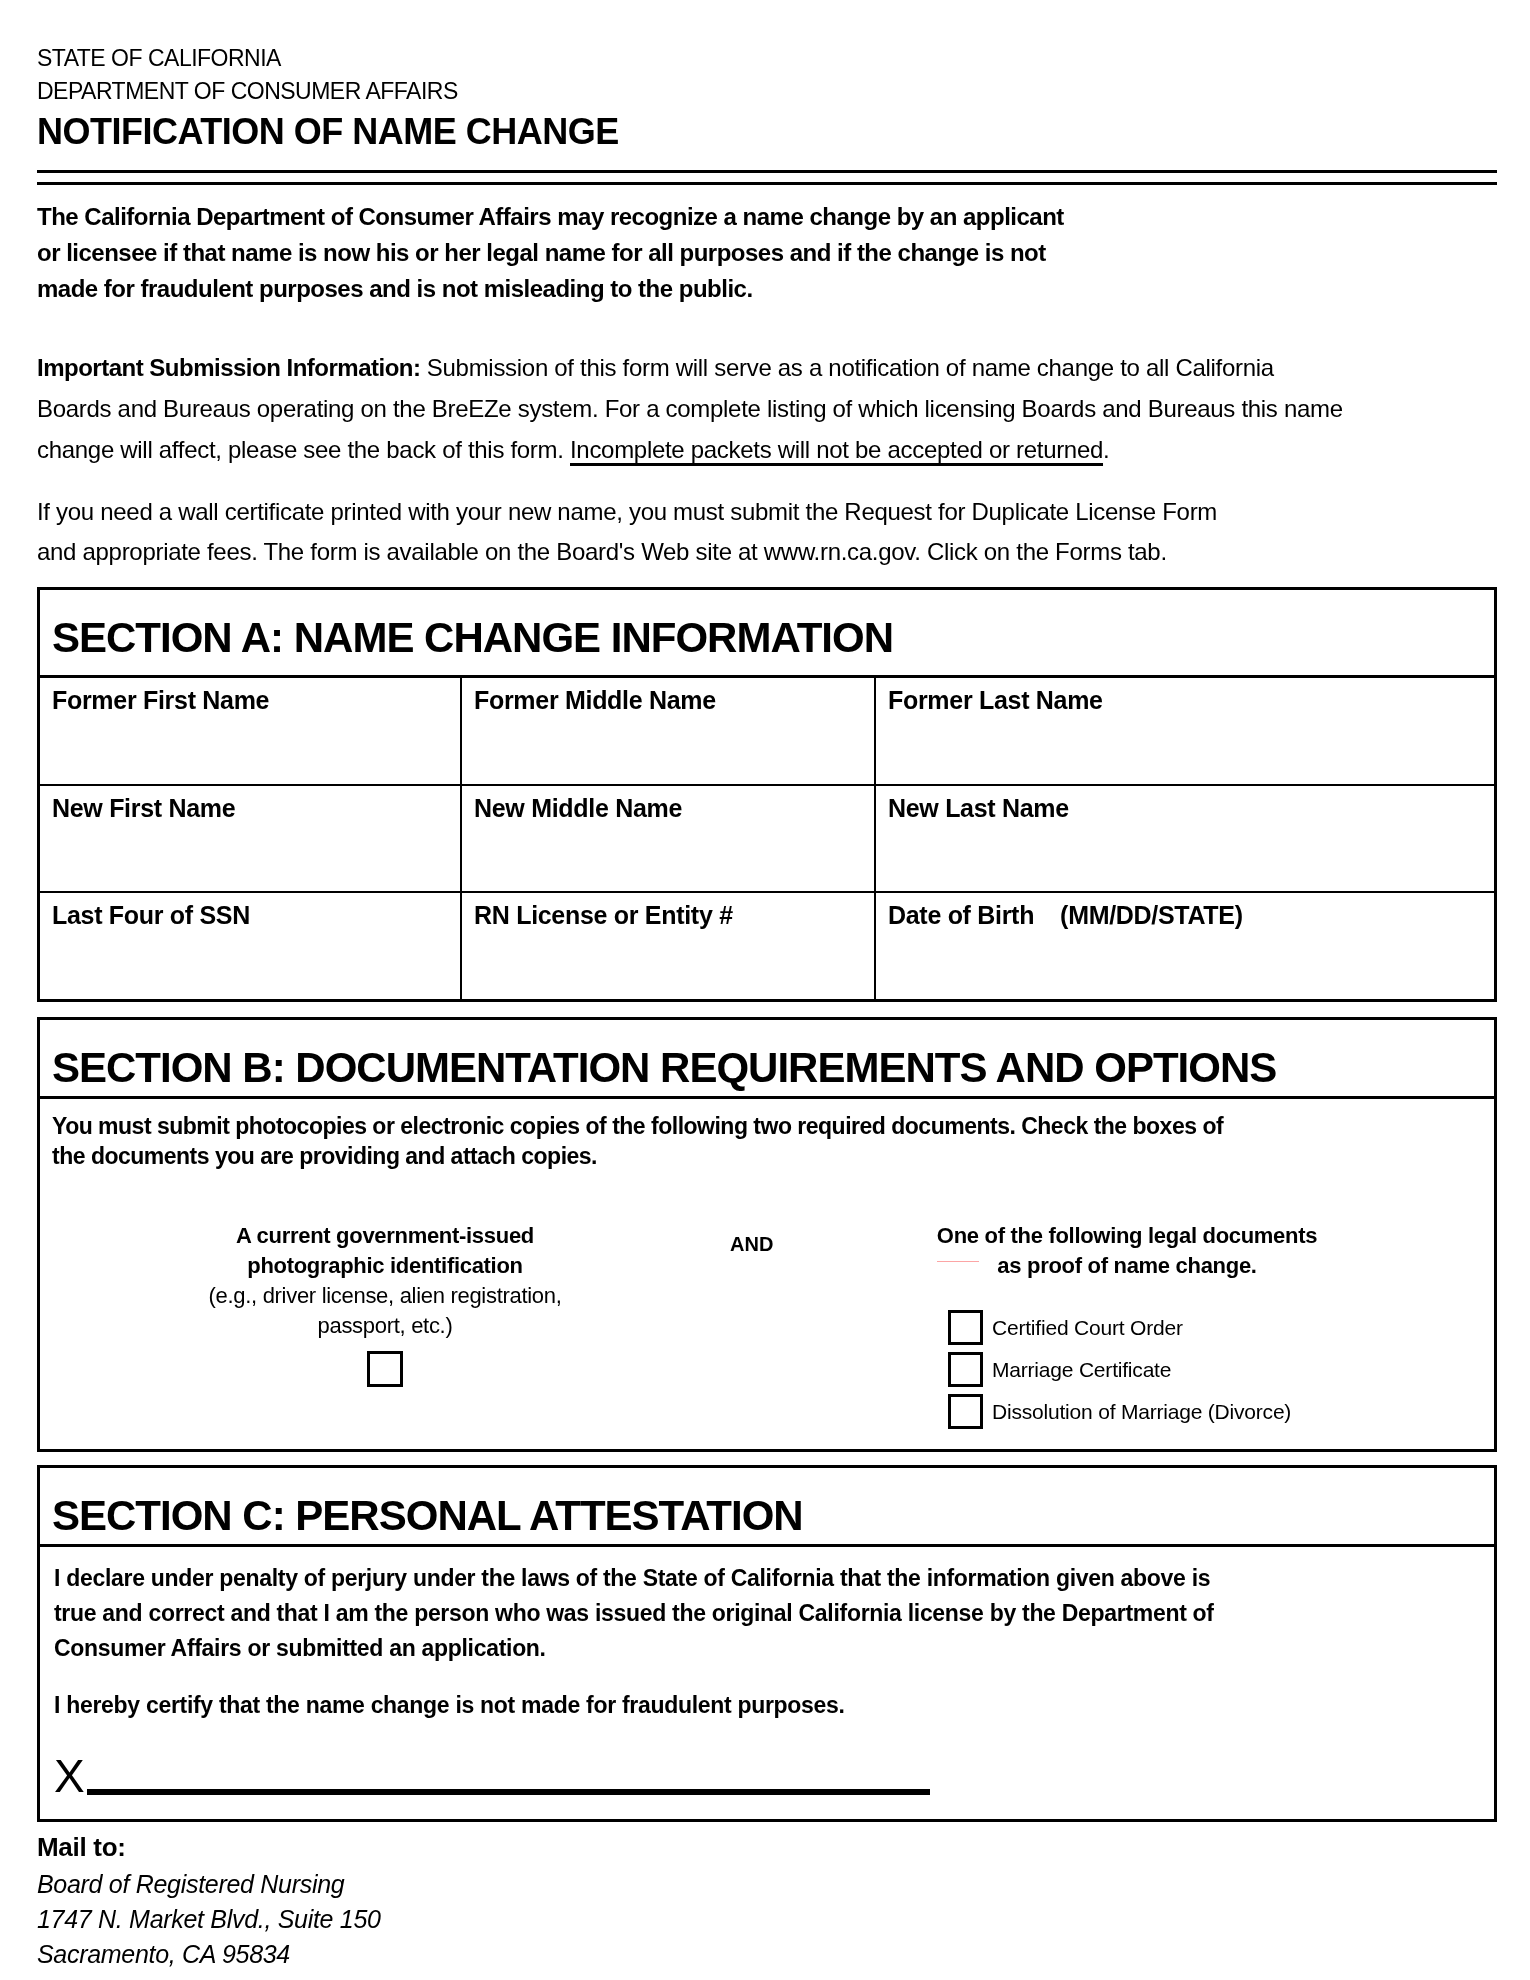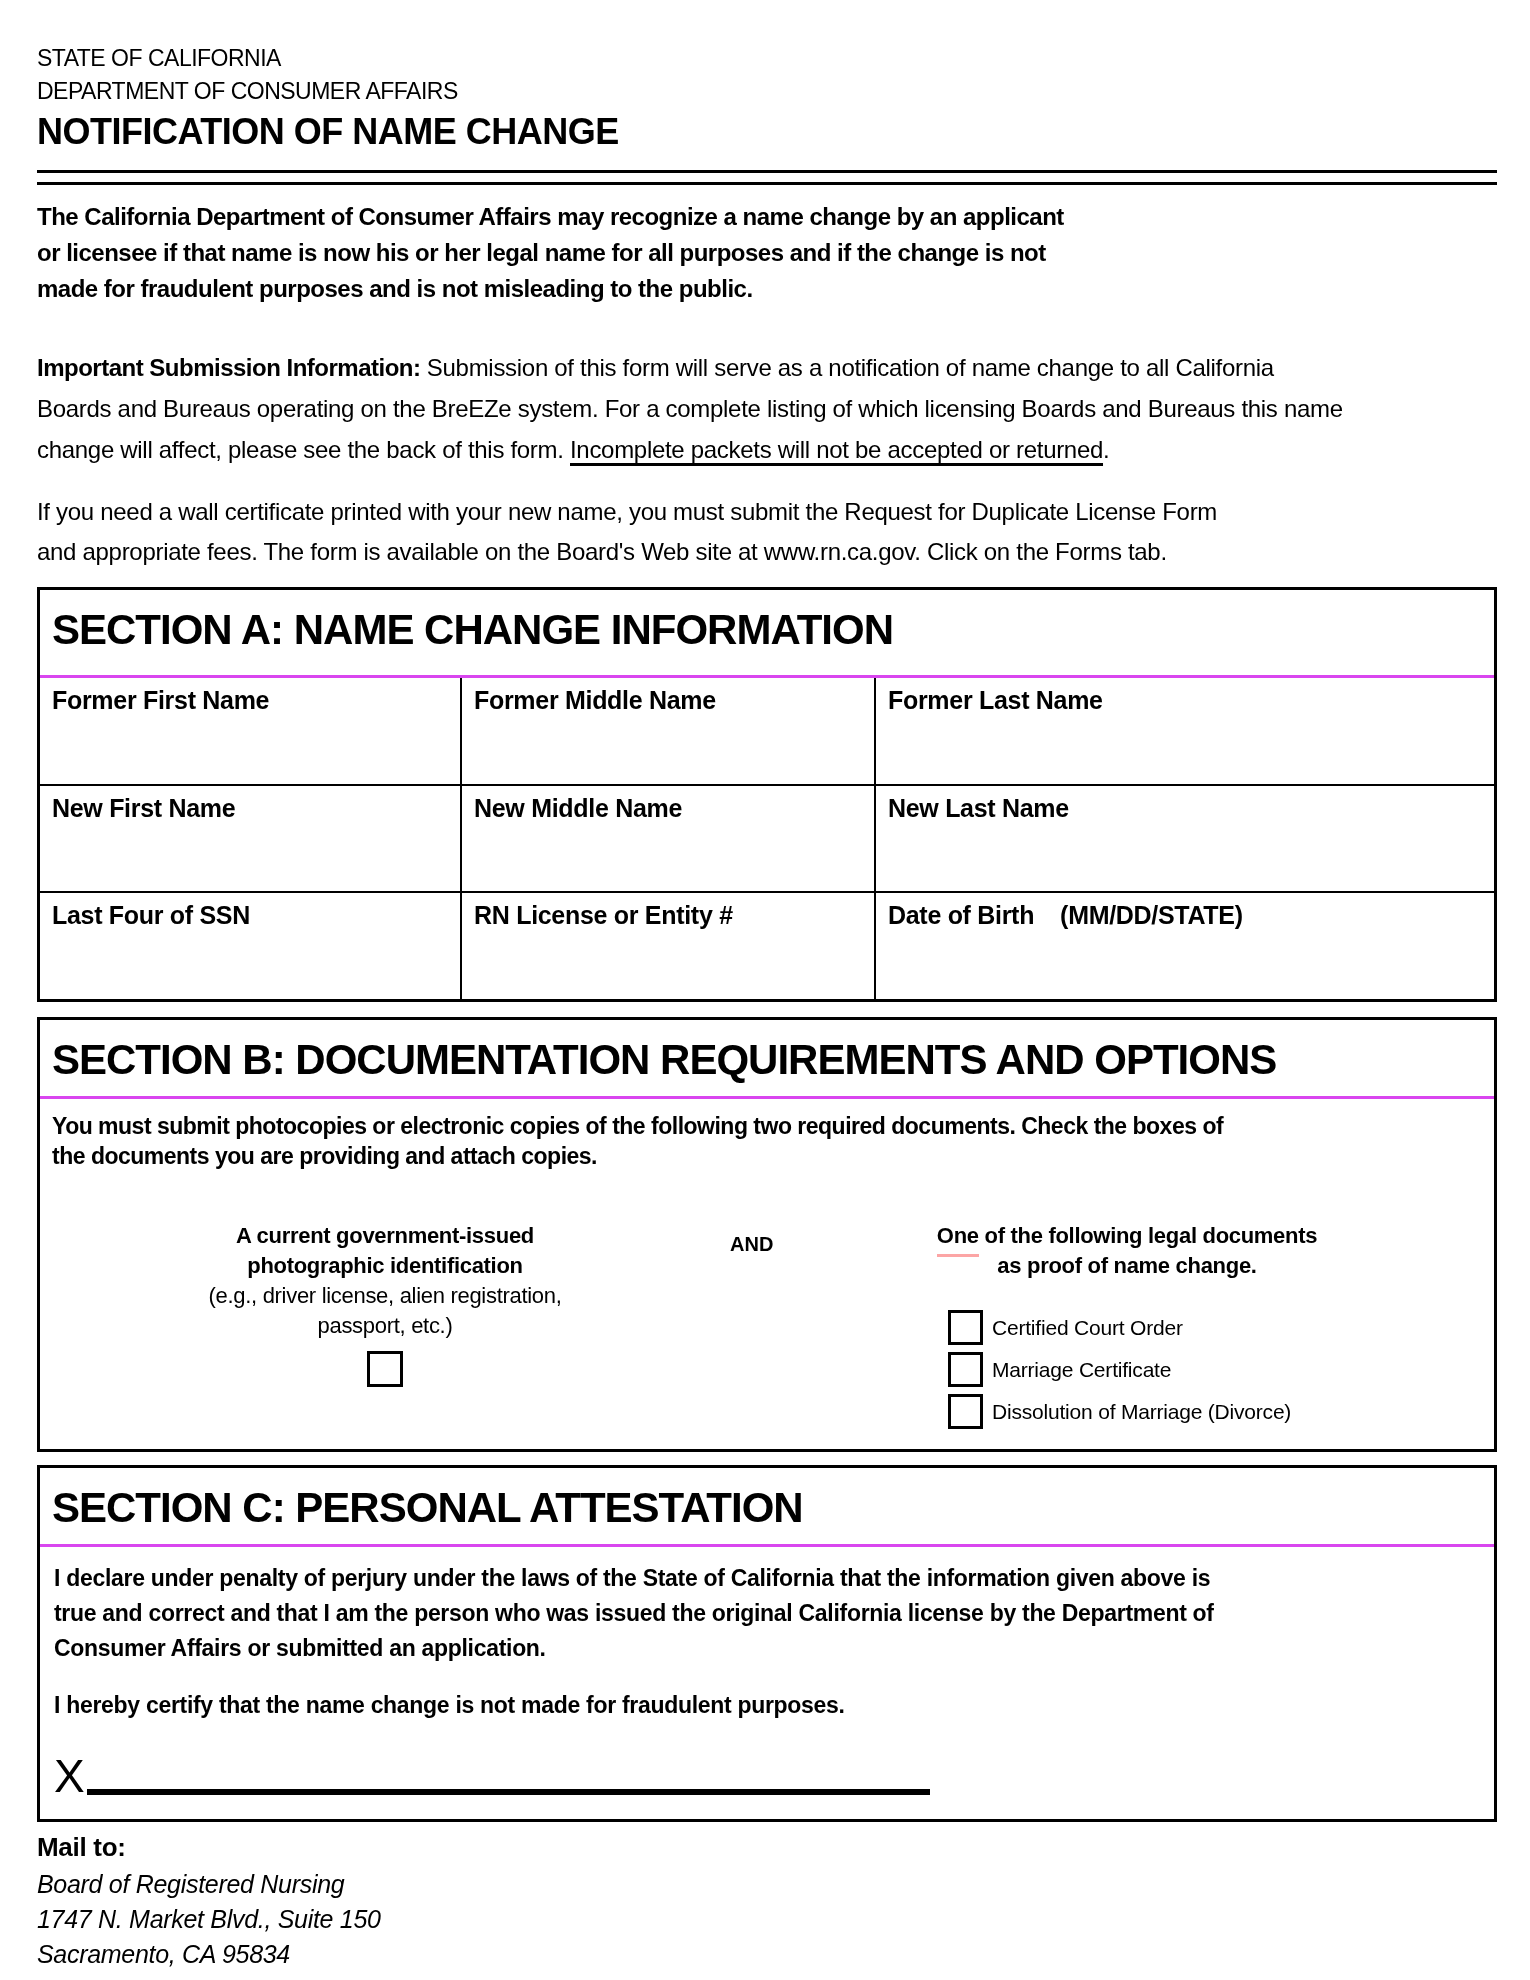--- a/index.html
+++ b/index.html
@@ -27,21 +27,21 @@
   .underlined { text-decoration: underline; text-decoration-thickness: 2.5px; text-underline-offset: 5px; }
   .para-cert { margin-top: 22px; font-size: 24px; line-height: 40px; letter-spacing: -0.3px; white-space: pre-line; width: 1460px; }
 
   
   .section-box { border: 3px solid #000; width: 1460px; }
   .section-box.a { margin-top: 15px; }
   .section-box.b { margin-top: 15px; }
   .section-box.c { margin-top: 13px; }
   .section-title-cell {
     font-size: 42px; font-weight: bold; letter-spacing: -1px;
-    padding: 16px 12px 0 12px; border-bottom: 3px solid #d946ef;
+    padding: 24px 12px 0 12px; border-bottom: 3px solid #000000;
   }
   .a .section-title-cell { height: 88px; }
   .b .section-title-cell { height: 79px; }
   .c .section-title-cell { height: 79px; }
 
   
   table.name-grid { border-collapse: collapse; width: 100%; table-layout: fixed; }
   table.name-grid td {
     border: 2px solid #000; height: 107px; vertical-align: top;
     padding: 8px 12px; font-size: 25px; font-weight: bold; letter-spacing: -0.3px;
@@ -61,21 +61,21 @@
   }
   .options-row { display: flex; margin-top: 50px; align-items: flex-start; }
   .opt-left { width: 690px; text-align: center; }
   .opt-title { font-size: 22px; font-weight: bold; line-height: 30px; letter-spacing: -0.3px; white-space: pre-line; }
   .opt-sub { font-size: 22px; line-height: 30px; letter-spacing: -0.3px; white-space: pre-line; }
   .checkbox { display: inline-block; border: 3px solid #000; background: #fff; }
   .cb-left { width: 36px; height: 36px; margin-top: 10px; }
   .and-cell { width: 100px; font-size: 20px; font-weight: bold; padding-top: 12px; }
   .opt-right { flex: 1; padding-right: 70px; }
   .opt-right .opt-title { text-align: center; }
-  .one-underline { border-bottom: 3px solid #fca5a5; padding-bottom: 6px; }
+  .one-underline { border-bottom: 1px solid #fca5a5; padding-bottom: 13px; }
   .legal-list { margin-top: 29px; margin-left: 118px; }
   .legal-item { display: flex; align-items: center; margin-bottom: 7px; }
   .cb-small { width: 35px; height: 35px; flex: none; }
   .legal-label { font-size: 21px; letter-spacing: -0.2px; margin-left: 9px; line-height: 35px; }
 
   
   .c-content { height: 272px; padding: 14px 14px 0 14px; }
   .declaration { font-size: 23px; font-weight: bold; line-height: 35px; letter-spacing: -0.3px; white-space: pre-line; }
   .certify { margin-top: 22px; font-size: 23px; font-weight: bold; line-height: 35px; letter-spacing: -0.3px; }
   .sig-row { display: flex; align-items: flex-end; margin-top: 18px; height: 58px; }

